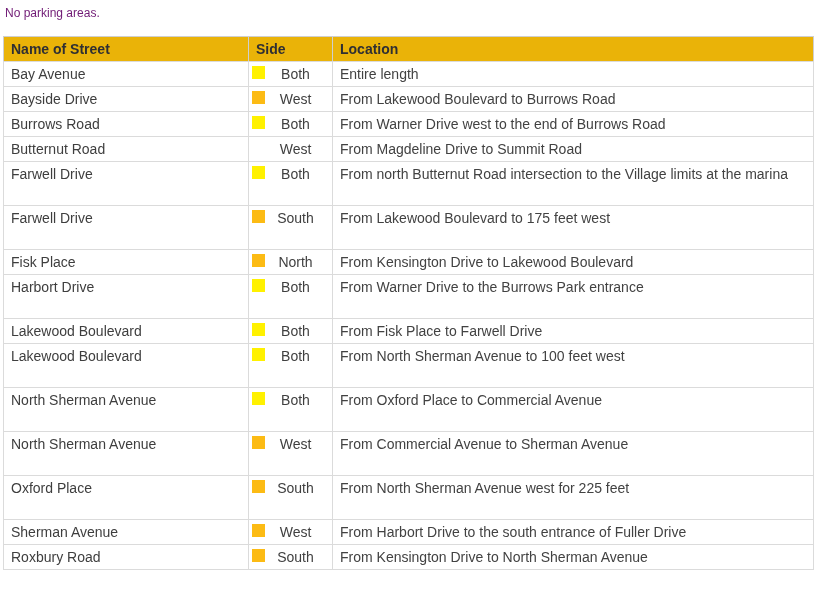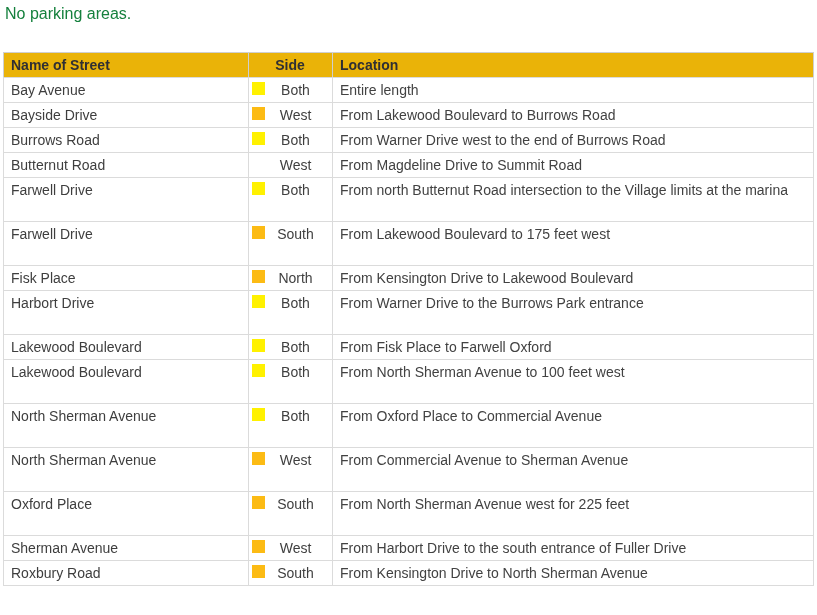--- a/index.html
+++ b/index.html
@@ -10,24 +10,24 @@
     color: #3f3f3f;
   }
   .page {
     width: 817px;
     height: 615px;
     box-sizing: border-box;
     padding: 4px 3px 0 3px;
     overflow: hidden;
   }
   .intro {
-    margin: 1px 0 30px 2px;
-    font-size: 16px;
+    margin: 1px 0 14px 2px;
+    font-size: 12px;
     line-height: 17px;
-    color: #15803d;
+    color: #701a75;
   }
   table.np-table {
     border-collapse: collapse;
     table-layout: fixed;
     width: 810px;
     font-size: 14px;
   }
   col.c1 { width: 245px; }
   col.c2 { width: 84px; }
   col.c3 { width: 481px; }
@@ -42,21 +42,21 @@
     background: #eab308;
     border-color: #cfcfcf;
     border-bottom-color: #dbdbdb;
     color: #2f2f33;
     font-weight: bold;
     text-align: left;
     height: 18px;
     padding-top: 3px;
     padding-bottom: 3px;
   }
-  .np-table thead th.h-side { text-align: center; }
+  .np-table thead th.h-side { text-align: left; }
   .np-table tbody tr { height: 25px; }
   .np-table tbody tr.tall { height: 44px; }
   td.cell-street { color: #3e3e3e; }
   td.cell-side {
     position: relative;
     text-align: center;
     padding-left: 18px;
   }
   .swatch {
     position: absolute;
@@ -160,21 +160,21 @@
     </td>
     <td class="cell-location">From Warner Drive to the Burrows Park entrance</td>
   </tr>
 
   <tr>
     <td class="cell-street">Lakewood Boulevard</td>
     <td class="cell-side">
       <span class="swatch" style="background: rgb(255, 241, 0);"></span>
       <span class="side-text">Both</span>
     </td>
-    <td class="cell-location">From Fisk Place to Farwell Oxford</td>
+    <td class="cell-location">From Fisk Place to Farwell Drive</td>
   </tr>
 
   <tr class="tall">
     <td class="cell-street">Lakewood Boulevard</td>
     <td class="cell-side">
       <span class="swatch" style="background: rgb(255, 241, 0);"></span>
       <span class="side-text">Both</span>
     </td>
     <td class="cell-location">From North Sherman Avenue to 100 feet west</td>
   </tr>

